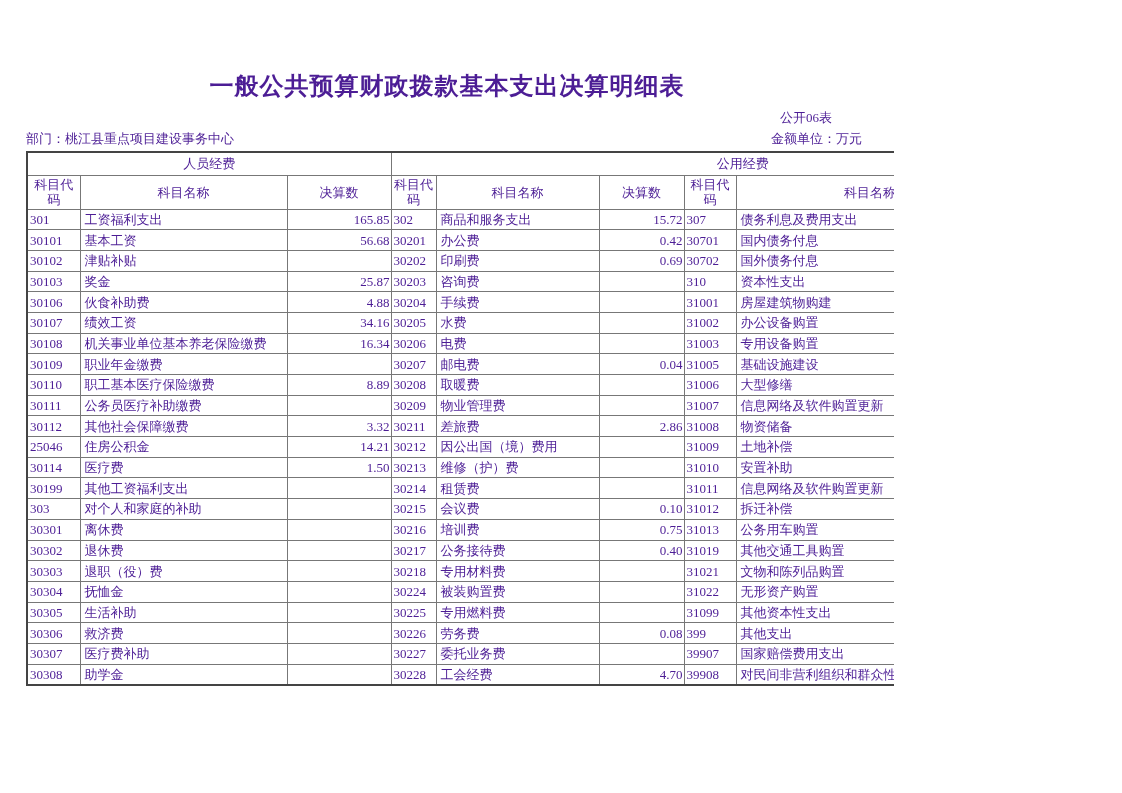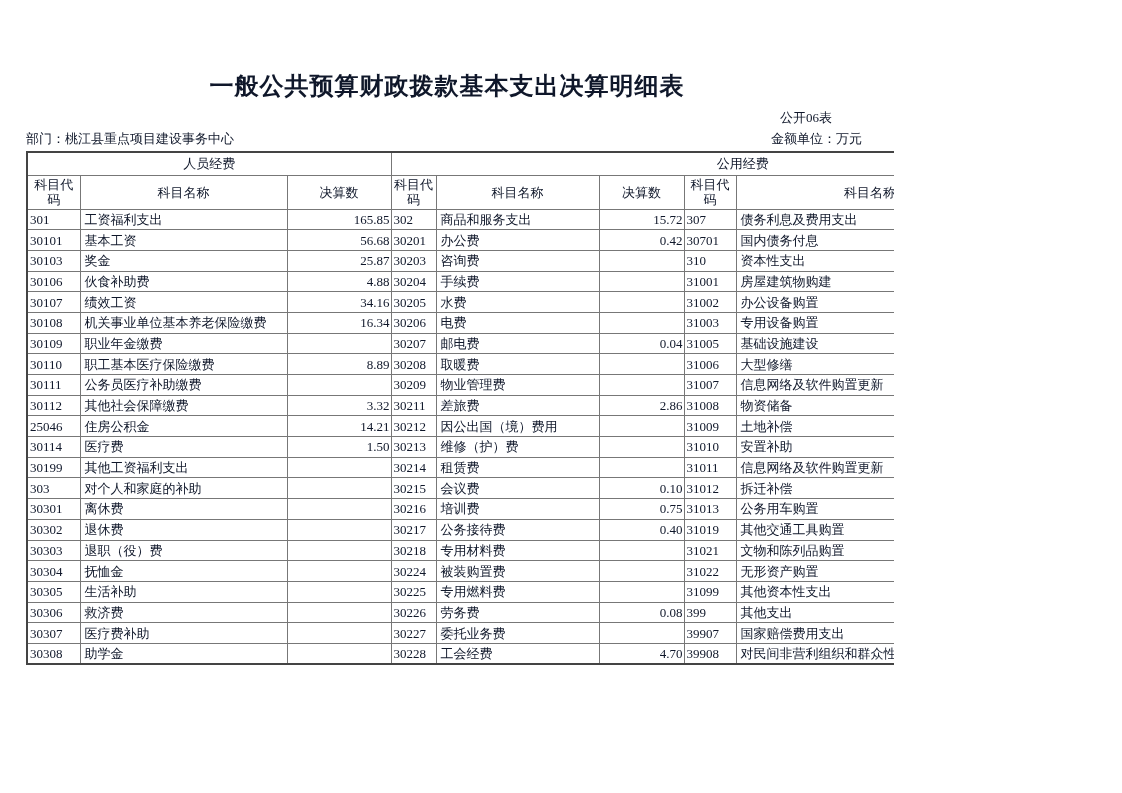--- a/index.html
+++ b/index.html
@@ -3,21 +3,21 @@
 <meta charset="utf-8">
 <style>
   * { box-sizing: border-box; margin: 0; padding: 0; }
   html, body { background: #fff; }
   .page {
     position: relative;
     width: 894px;
     height: 793px;
     background: #ffffff;
     font-family: "Liberation Serif", "DejaVu Serif", serif;
-    color: #0f172a;
+    color: #4c1d95;
     overflow: hidden;
   }
   .doc-title {
     padding-top: 70px;
     text-align: center;
     font-size: 24px;
     font-weight: bold;
     font-family: "Liberation Sans", "DejaVu Sans", sans-serif;
     letter-spacing: 1px;
   }
@@ -118,20 +118,31 @@
           <td class="name">基本工资</td>
           <td class="value">56.68</td>
           <td class="code">30201</td>
           <td class="name">办公费</td>
           <td class="value">0.42</td>
           <td class="code">30701</td>
           <td class="name">国内债务付息</td>
           <td class="value"></td>
         </tr>
         <tr>
+          <td class="code">30102</td>
+          <td class="name">津贴补贴</td>
+          <td class="value"></td>
+          <td class="code">30202</td>
+          <td class="name">印刷费</td>
+          <td class="value">0.69</td>
+          <td class="code">30702</td>
+          <td class="name">国外债务付息</td>
+          <td class="value"></td>
+        </tr>
+        <tr>
           <td class="code">30103</td>
           <td class="name">奖金</td>
           <td class="value">25.87</td>
           <td class="code">30203</td>
           <td class="name">咨询费</td>
           <td class="value"></td>
           <td class="code">310</td>
           <td class="name">资本性支出</td>
           <td class="value"></td>
         </tr>

